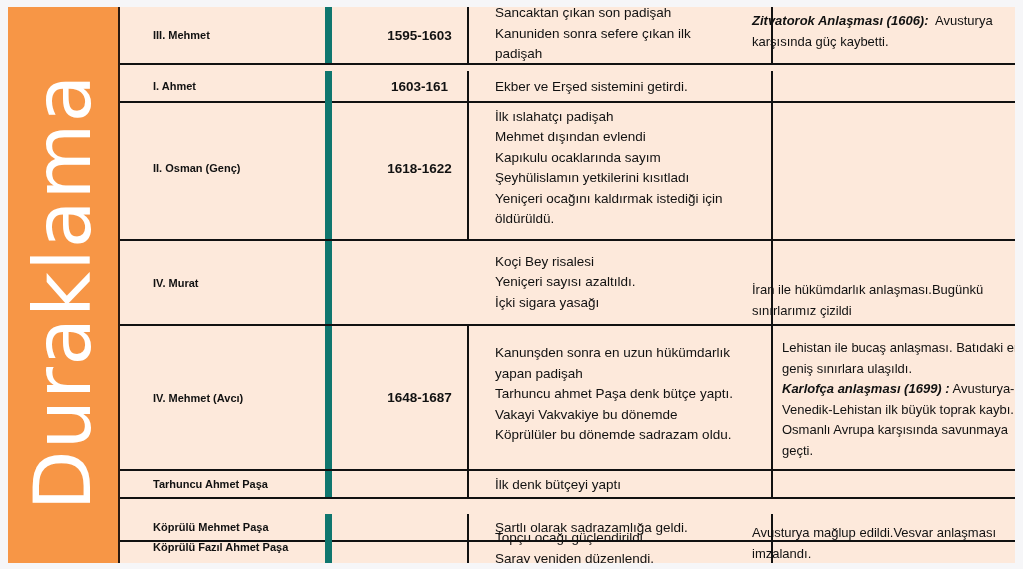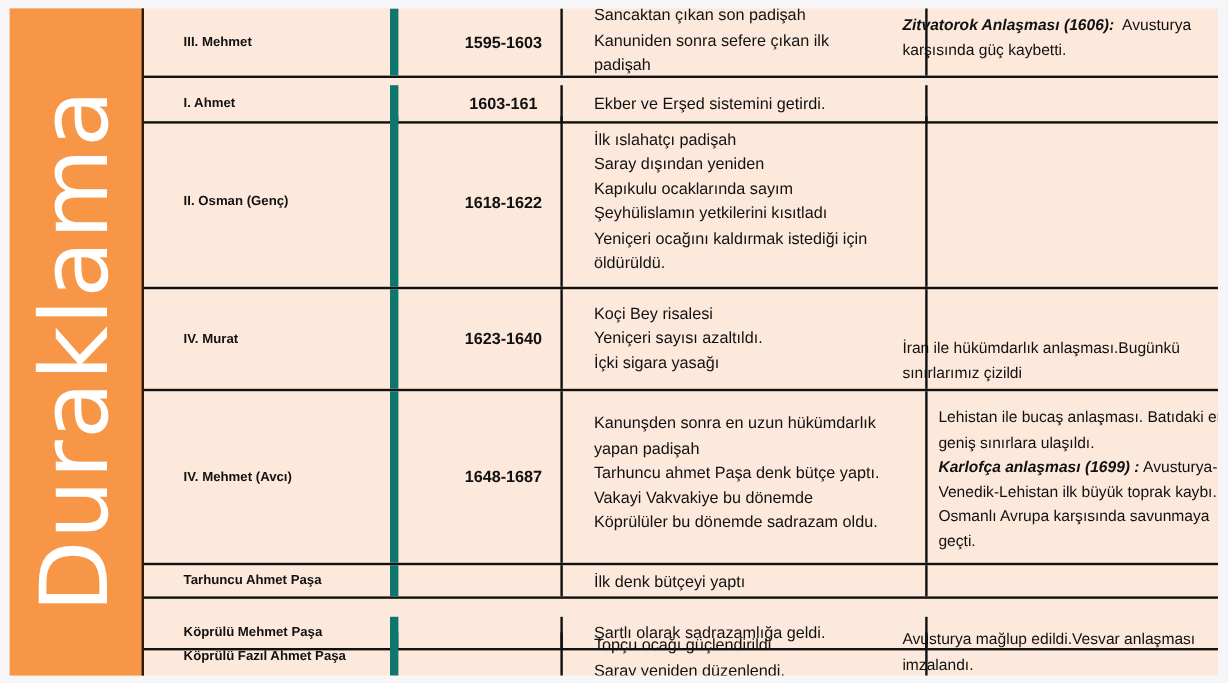--- a/index.html
+++ b/index.html
@@ -75,33 +75,32 @@
     </div>
     <div class="cell c4"></div>
   </div>
 
   <div class="row" style="top:90px;height:144px;">
     <div class="cell c1">II. Osman (Genç)</div>
     <div class="cell c2">1618-1622</div>
     <div class="cell c3 lines">
       <div>
         <div>İlk ıslahatçı padişah</div>
-        <div>Saray dışından yeniden</div>
+        <div>Mehmet dışından evlendi</div>
         <div>Kapıkulu ocaklarında sayım</div>
         <div>Şeyhülislamın yetkilerini kısıtladı</div>
         <div>Yeniçeri ocağını kaldırmak istediği için</div>
         <div>öldürüldü.</div>
       </div>
     </div>
     <div class="cell c4"></div>
   </div>
 
   <div class="row" style="top:234px;height:85px;">
     <div class="cell c1">IV. Murat</div>
-    <div class="cell c2">1623-1640</div>
     <div class="cell c3 lines">
       <div>
         <div>Koçi Bey risalesi</div>
         <div>Yeniçeri sayısı azaltıldı.</div>
         <div>İçki sigara yasağı</div>
       </div>
     </div>
     <div class="cell c4 lines bottom">
       <div>
         <div>İran ile hükümdarlık anlaşması.Bugünkü</div>

